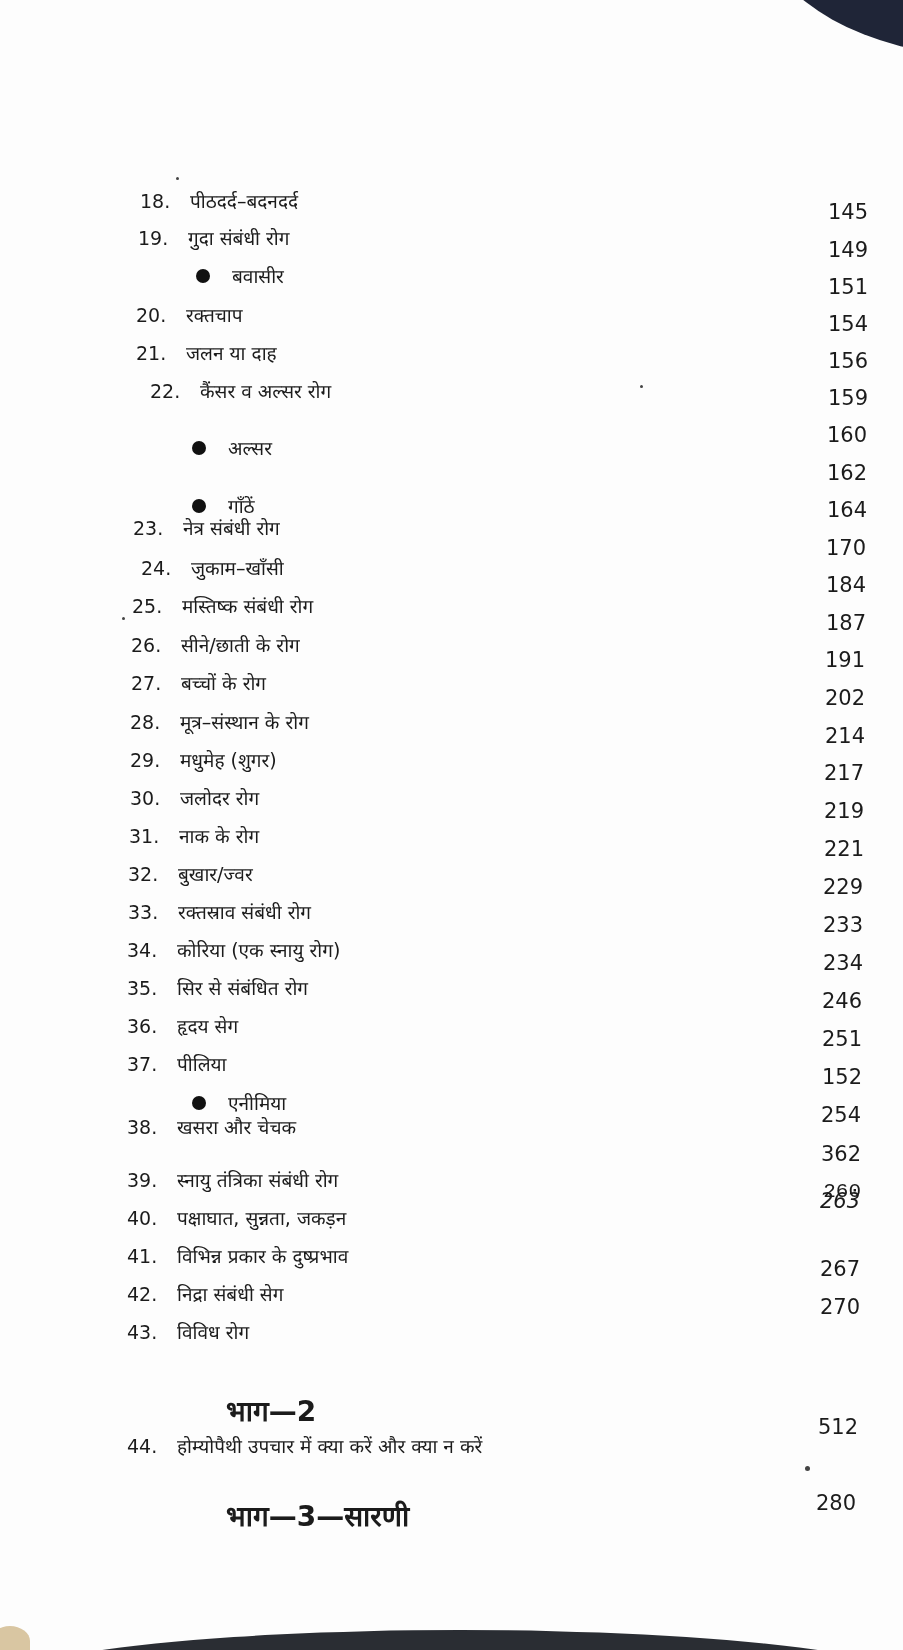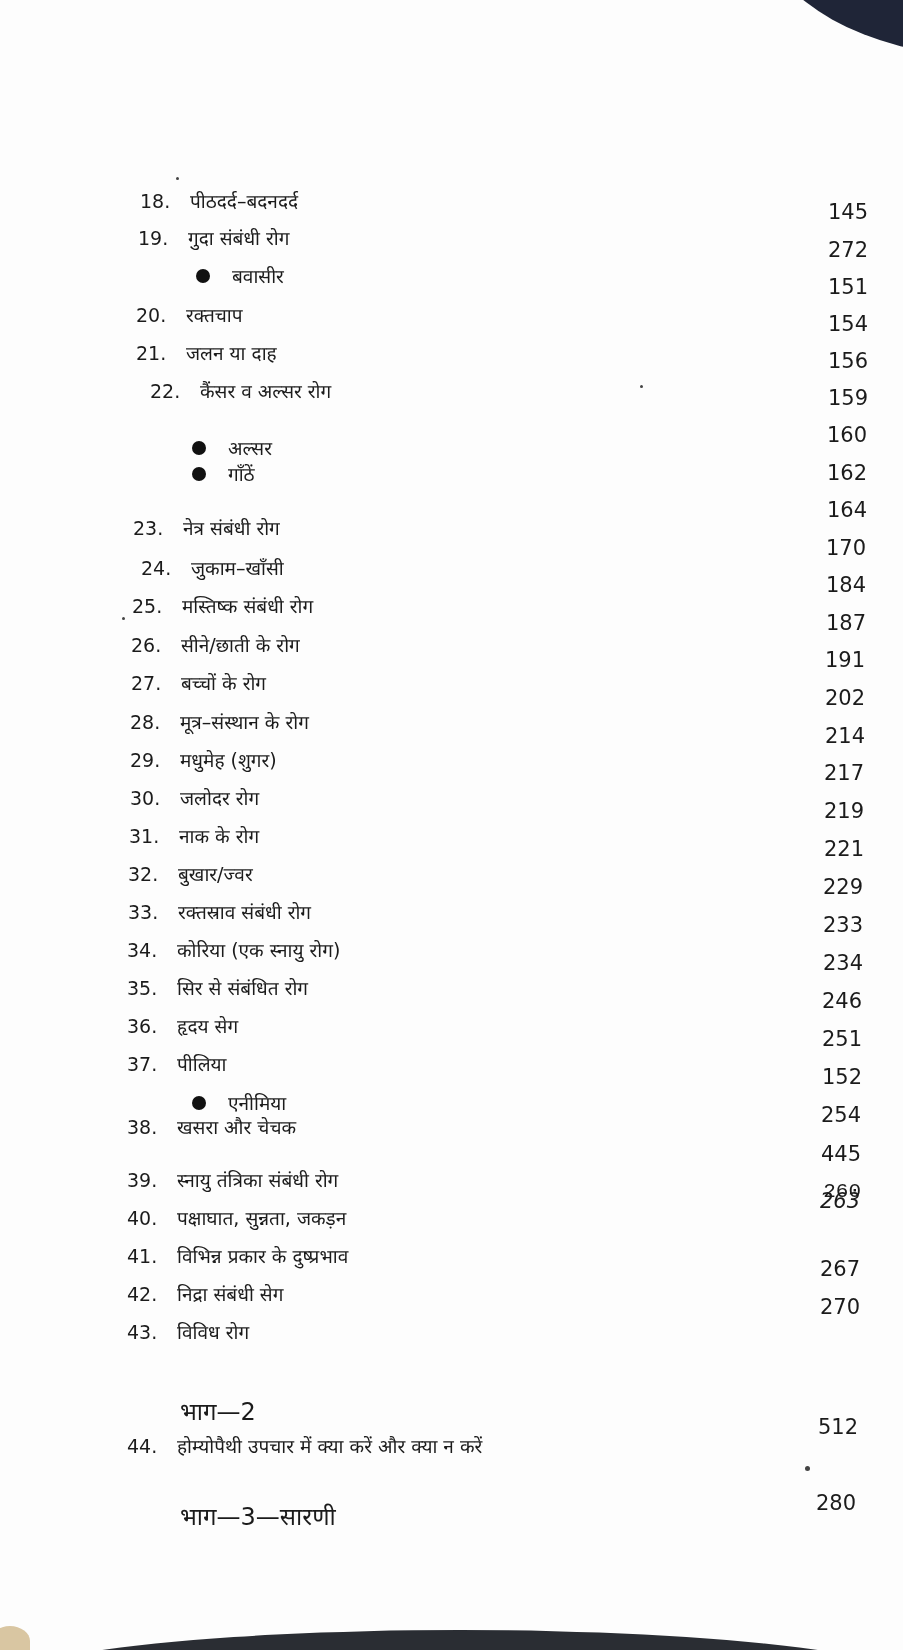--- a/index.html
+++ b/index.html
@@ -85,24 +85,25 @@
     .pg {
       position: absolute;
       font-size: 21px;
       line-height: 30px;
       color: #1b1b1b;
       text-align: right;
       width: 60px;
     }
     .part-heading {
       position: absolute;
-      font-size: 24px;
-      font-weight: normal;
+      font-size: 28px;
+      font-weight: bold;
       line-height: 34px;
       white-space: nowrap;
+      margin-left: 46px;
     }
     .speck {
       position: absolute;
       width: 3px;
       height: 3px;
       background: #444;
       border-radius: 50%;
     }
   </style>
 </head>
@@ -129,21 +130,21 @@
     </div>
     <div class="row" style="left:136px; top:335px;">
       <span class="num">21.</span><span class="title">जलन या दाह</span>
     </div>
     <div class="row" style="left:150px; top:373px;">
       <span class="num">22.</span><span class="title">कैंसर व अल्सर रोग</span>
     </div>
     <div class="row bullet-row" style="left:192px; top:430px;">
       <span class="dot"></span><span class="title">अल्सर</span>
     </div>
-    <div class="row bullet-row" style="left:192px; top:456px;text-align:center;">
+    <div class="row bullet-row" style="left:192px; top:488px;text-align:center;">
       <span class="dot"></span><span class="title">गाँठें</span>
     </div>
     <div class="row" style="left:133px; top:510px;">
       <span class="num">23.</span><span class="title">नेत्र संबंधी रोग</span>
     </div>
     <div class="row" style="left:133px; top:550px;margin-left:8px;">
       <span class="num">24.</span><span class="title">जुकाम–खाँसी</span>
     </div>
     <div class="row" style="left:132px; top:588px;">
       <span class="num">25.</span><span class="title">मस्तिष्क संबंधी रोग</span>
@@ -207,21 +208,21 @@
     </div>
 
     <div class="part-heading" style="left:180px; top:1395px;">भाग—2</div>
     <div class="row" style="left:127px; top:1428px;">
       <span class="num">44.</span><span class="title">होम्योपैथी उपचार में क्या करें और क्या न करें</span>
     </div>
 
     <div class="part-heading" style="left:180px; top:1500px;">भाग—3—सारणी</div>
 
     <div class="pg" style="left:808px; top:197px;">145</div>
-    <div class="pg" style="left:808px; top:235px;">272</div>
+    <div class="pg" style="left:808px; top:235px;">149</div>
     <div class="pg" style="left:808px; top:272px;">151</div>
     <div class="pg" style="left:808px; top:309px;">154</div>
     <div class="pg" style="left:808px; top:346px;">156</div>
     <div class="pg" style="left:808px; top:383px;">159</div>
     <div class="pg" style="left:807px; top:420px;">160</div>
     <div class="pg" style="left:807px; top:458px;">162</div>
     <div class="pg" style="left:807px; top:495px;">164</div>
     <div class="pg" style="left:806px; top:533px;">170</div>
     <div class="pg" style="left:806px; top:570px;">184</div>
     <div class="pg" style="left:806px; top:608px;">187</div>
@@ -231,21 +232,21 @@
     <div class="pg" style="left:804px; top:758px;">217</div>
     <div class="pg" style="left:804px; top:796px;">219</div>
     <div class="pg" style="left:804px; top:834px;">221</div>
     <div class="pg" style="left:803px; top:872px;">229</div>
     <div class="pg" style="left:803px; top:910px;">233</div>
     <div class="pg" style="left:803px; top:948px;">234</div>
     <div class="pg" style="left:802px; top:986px;">246</div>
     <div class="pg" style="left:802px; top:1024px;">251</div>
     <div class="pg" style="left:802px; top:1062px;">152</div>
     <div class="pg" style="left:801px; top:1100px;">254</div>
-    <div class="pg" style="left:801px; top:1139px;">445</div>
+    <div class="pg" style="left:801px; top:1139px;">362</div>
     <div class="pg" style="left:801px; top:1177px;font-family:Liberation Mono, monospace;">260</div>
     <div class="pg" style="left:800px; top:1186px;font-style:italic;">263</div>
     <div class="pg" style="left:800px; top:1254px;">267</div>
     <div class="pg" style="left:800px; top:1292px;">270</div>
     <div class="pg" style="left:798px; top:1412px;">512</div>
     <div class="pg" style="left:796px; top:1488px;">280</div>
 
     <div class="speck" style="left:176px; top:177px;"></div>
     <div class="speck" style="left:640px; top:385px;"></div>
     <div class="speck" style="left:805px; top:1466px; width:5px; height:5px;"></div>

